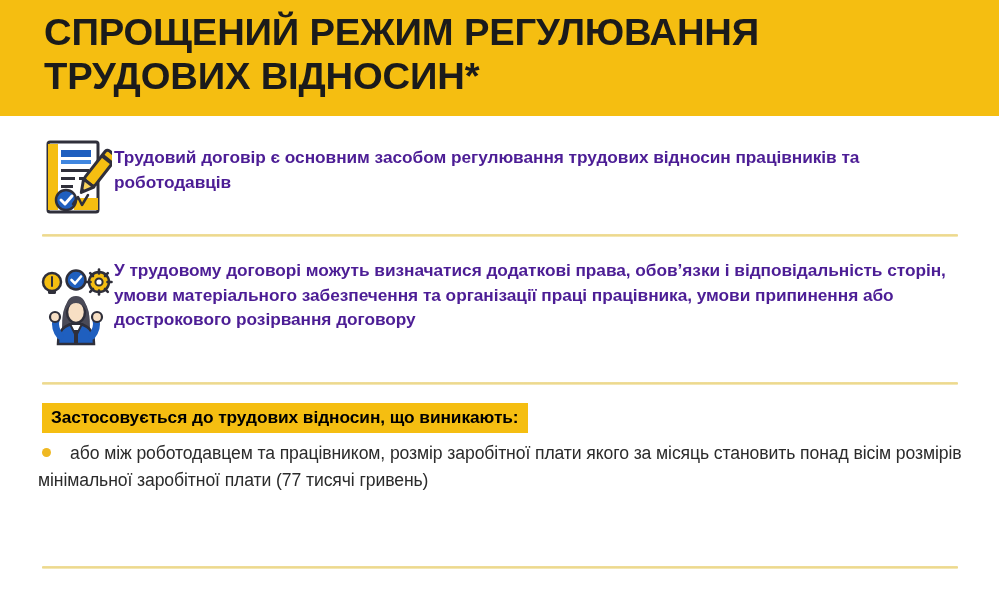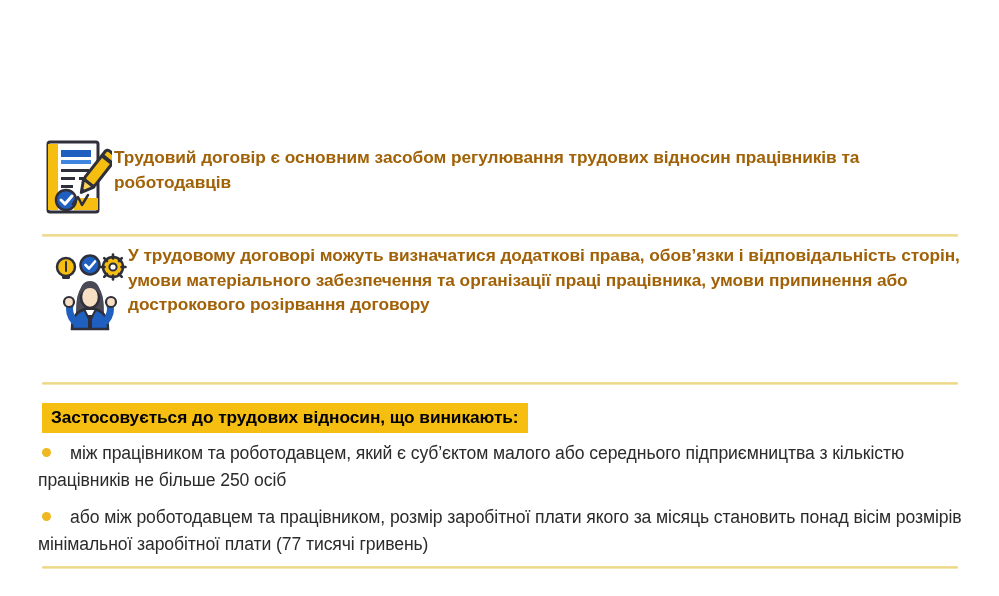--- a/index.html
+++ b/index.html
@@ -60,37 +60,36 @@
     width: 76px;
     display: flex;
     justify-content: center;
     align-items: flex-start;
   }
 
   .block-text {
     font-size: 17.3px;
     font-weight: 700;
     line-height: 1.42;
-    color: #a16207;
+    color: #4c1d95;
     letter-spacing: -0.05px;
   }
 
   #block-one {
     left: 38px;
     top: 136px;
     width: 930px;
   }
   #block-one .block-icon { padding-top: 2px; }
   #block-one .block-text { padding-top: 9px; width: 830px; }
 
   #block-two {
     left: 38px;
-    top: 243px;
+    top: 258px;
     width: 935px;
-    justify-content: flex-end;
   }
   #block-two .block-icon { padding-top: 8px; }
   #block-two .block-text { padding-top: 0; width: 845px; }
 
   
   .divider {
     position: absolute;
     left: 42px;
     width: 916px;
     height: 3px;
@@ -157,20 +156,24 @@
   .bullet-item .bullet-dot { margin-left: 4px; }
 
   
   .icon-svg { display: block; }
 </style>
 </head>
 <body>
 
 <div class="infographic">
 
+  <div class="header">
+    <h1 class="header-title">СПРОЩЕНИЙ РЕЖИМ РЕГУЛЮВАННЯ
+ТРУДОВИХ ВІДНОСИН*</h1>
+  </div>
 
   <div class="block" id="block-one">
     <div class="block-icon">
       <svg class="icon-svg" width="72" height="80" viewBox="0 0 72 80" aria-hidden="true">
 
         <rect x="8" y="4" width="50" height="70" rx="2" fill="#ffffff" stroke="#2f2f3a" stroke-width="3"></rect>
 
         <path d="M8 6 L18 6 L18 72 L8 72 Z" fill="#f5be11"></path>
 
         <path d="M34 60 L58 60 L58 72 L34 72 Z" fill="#f5be11"></path>
@@ -252,22 +255,19 @@
     </div>
     <div class="block-text">У трудовому договорі можуть визначатися додаткові права, обов’язки і відповідальність сторін, умови матеріального забезпечення та організації праці працівника, умови припинення або дострокового розірвання договору</div>
   </div>
 
   <div class="divider" id="divider-two"></div>
 
   <div class="highlight-heading">Застосовується до трудових відносин, що виникають:</div>
 
   <ul class="bullet-list">
     <li class="bullet-item">
-      <span class="bullet-dot"></span><span class="bullet-text">між працівником та роботодавцем, який є суб’єктом малого або середнього підприємництва з кількістю працівників не більше 250 осіб</span>
-    </li>
-    <li class="bullet-item">
       <span class="bullet-dot"></span><span class="bullet-text">або між роботодавцем та працівником, розмір заробітної плати якого за місяць становить понад вісім розмірів мінімальної заробітної плати (77 тисячі гривень)</span>
     </li>
   </ul>
 
   <div class="divider" id="divider-three"></div>
 
 </div>
 
 </body></html>

